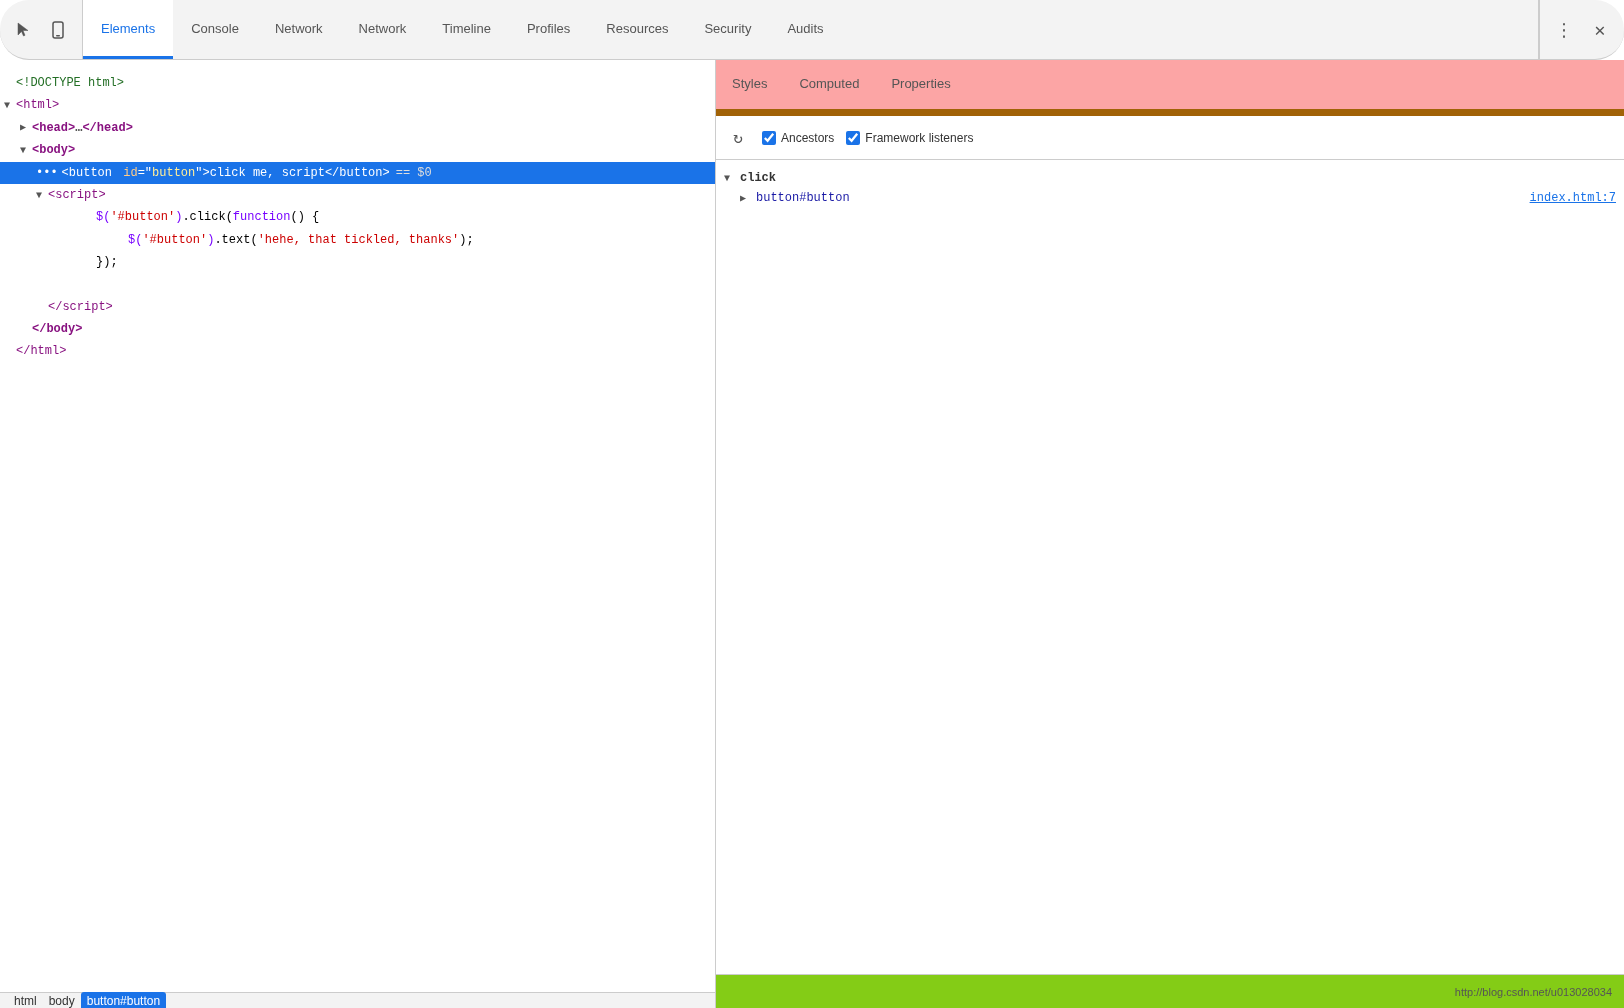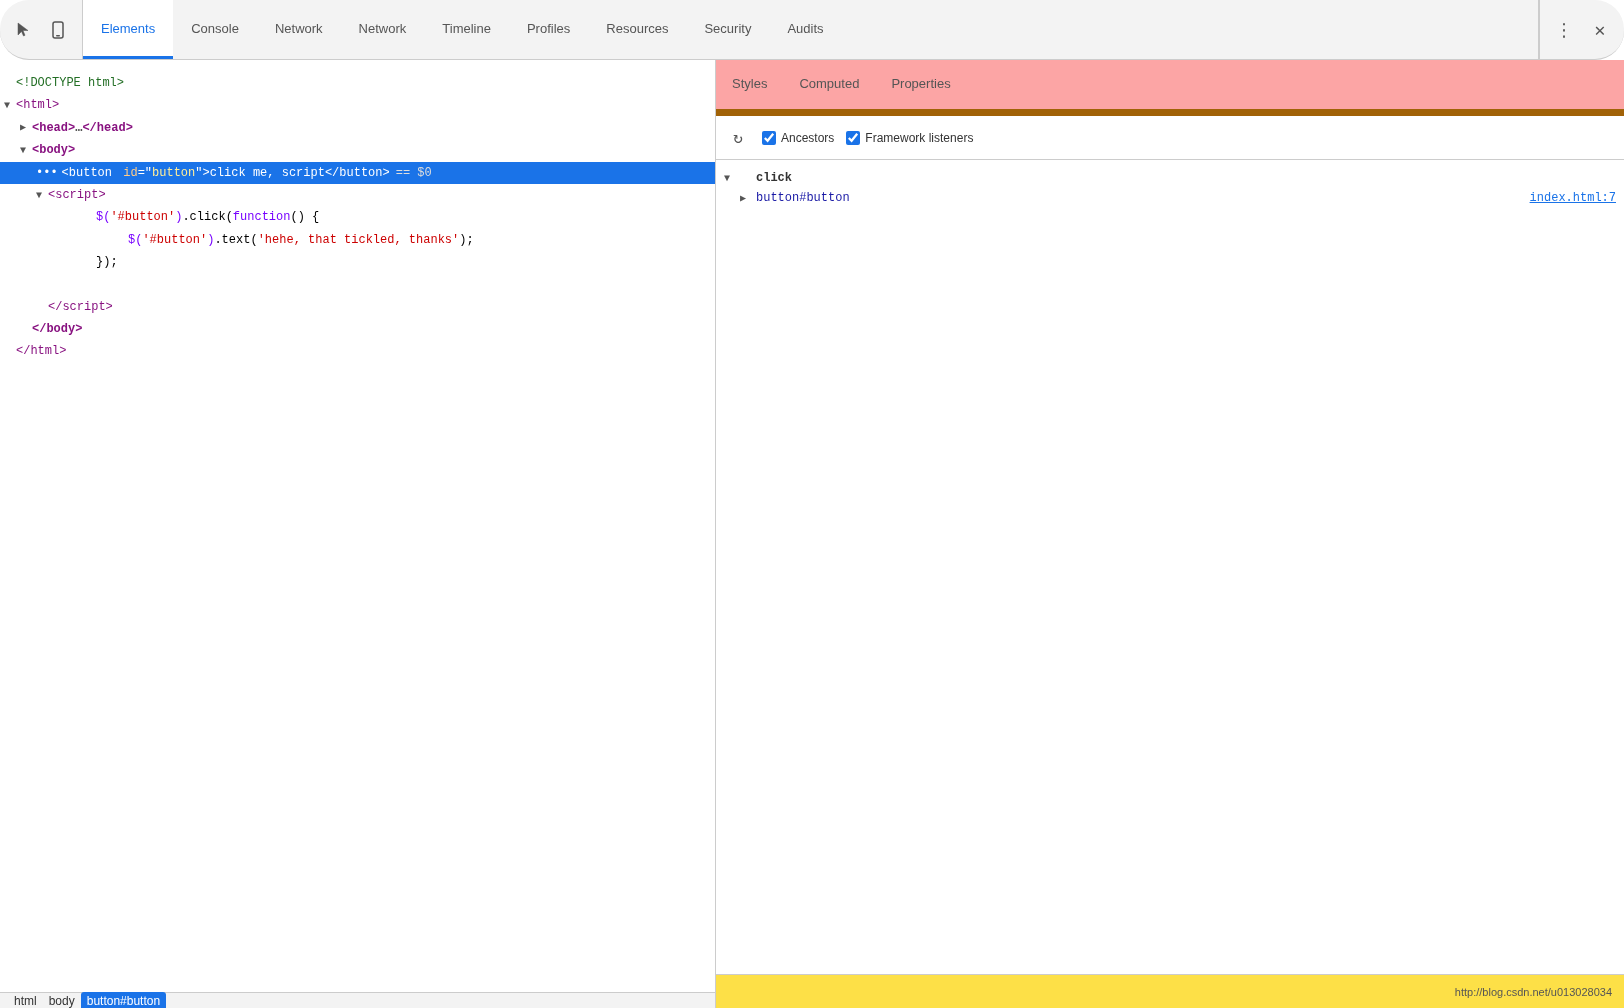--- a/index.html
+++ b/index.html
@@ -268,21 +268,21 @@
     
     .event-section {
       padding: 4px 0;
     }
     .event-header {
       display: flex;
       align-items: center;
       padding: 3px 8px;
       cursor: pointer;
       font-size: 12px;
-      gap: 20px;
+      gap: 4px;
     }
     .event-name { color: #333; font-weight: bold; }
     .event-sub {
       display: flex;
       align-items: center;
       padding: 3px 8px 3px 24px;
       cursor: pointer;
       font-size: 12px;
       gap: 4px;
       justify-content: space-between;
@@ -290,21 +290,21 @@
     .event-node { color: #1a1aa6; }
     .event-file { color: #1a73e8; text-decoration: underline; cursor: pointer; }
 
     
     .bottom-status {
       height: 34px;
       border-top: 1px solid #ccc;
       display: flex;
       align-items: center;
       justify-content: flex-end;
-      background: #fde047;
+      background: #84cc16;
       padding: 0 12px;
       font-size: 11px;
       font-family: Arial, sans-serif;
       color: #555;
       flex-shrink: 0;
     }
 
     
     .vert-divider {
       width: 1px;

